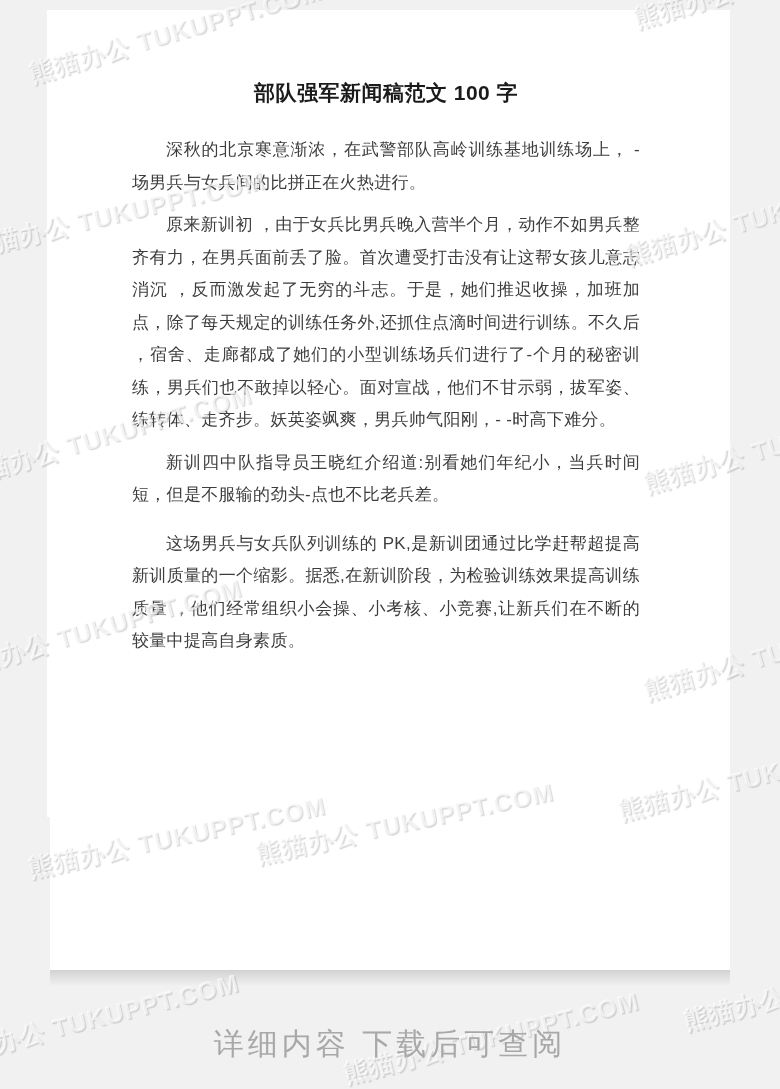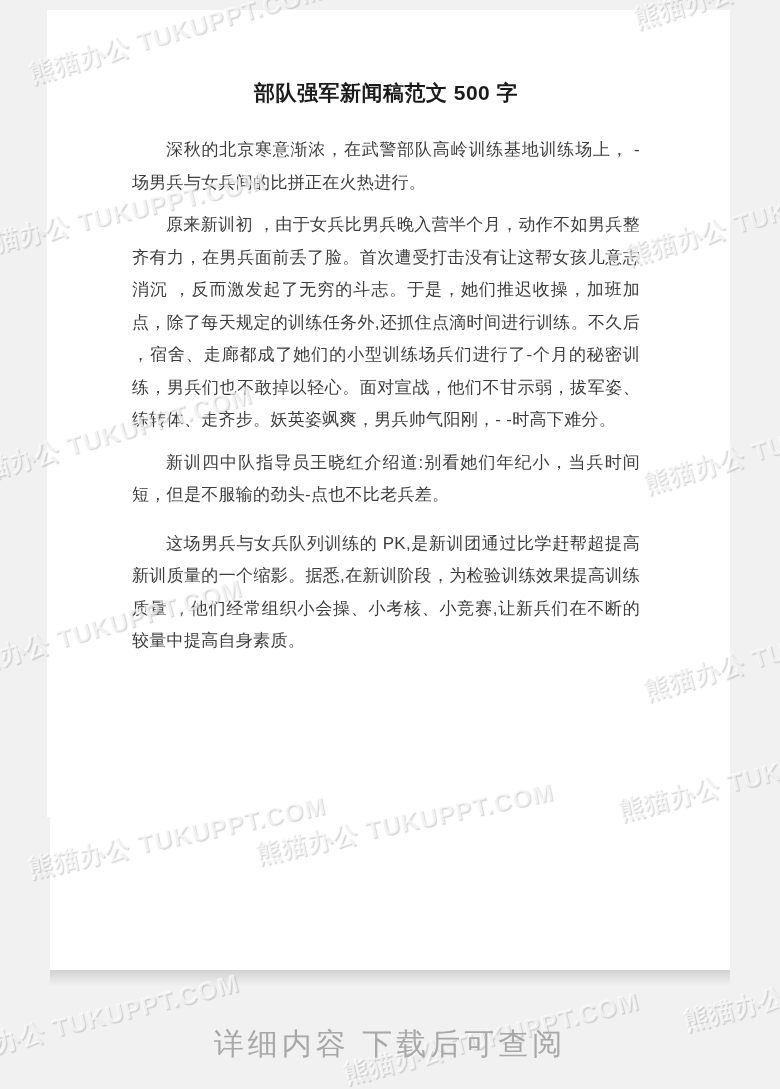--- a/index.html
+++ b/index.html
@@ -45,21 +45,21 @@
     position:absolute;left:0;top:40px;width:780px;
     text-align:center;font-size:30px;line-height:36px;
     color:#a8a8a8;letter-spacing:4px;
   }
 </style>
 </head>
 <body>
 
 <div class="page page-main">
   <div class="doc-body">
-    <h1 class="doc-title">部队强军新闻稿范文 500 字</h1>
+    <h1 class="doc-title">部队强军新闻稿范文 100 字</h1>
     <p>深秋的北京寒意渐浓，在武警部队高岭训练基地训练场上， -场男兵与女兵间的比拼正在火热进行。</p>
     <p>原来新训初 ，由于女兵比男兵晚入营半个月，动作不如男兵整齐有力，在男兵面前丢了脸。首次遭受打击没有让这帮女孩儿意志消沉 ，反而激发起了无穷的斗志。于是，她们推迟收操，加班加点，除了每天规定的训练任务外,还抓住点滴时间进行训练。不久后 ，宿舍、走廊都成了她们的小型训练场兵们进行了-个月的秘密训练，男兵们也不敢掉以轻心。面对宣战，他们不甘示弱，拔军姿、练转体、走齐步。妖英姿飒爽，男兵帅气阳刚，- -时高下难分。</p>
     <p>新训四中队指导员王晓红介绍道:别看她们年纪小，当兵时间短，但是不服输的劲头-点也不比老兵差。</p>
     <p class="gap-before">这场男兵与女兵队列训练的 PK,是新训团通过比学赶帮超提高新训质量的一个缩影。据悉,在新训阶段，为检验训练效果提高训练质量 ，他们经常组织小会操、小考核、小竞赛,让新兵们在不断的较量中提高自身素质。</p>
   </div>
 </div>
 <div class="page page-cont"></div>
 <div class="page-shadow"></div>
 
 <span class="watermark" style="left:25px;top:58px;transform:rotate(-16deg);">熊猫办公 TUKUPPT.COM</span>

